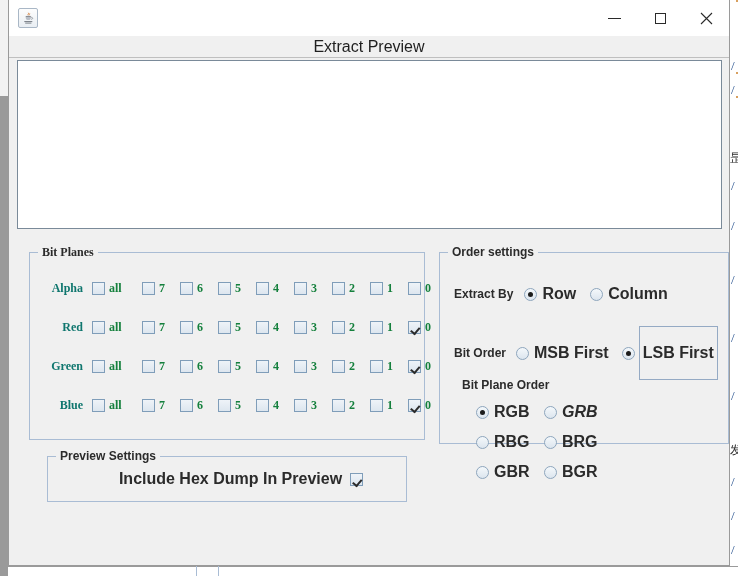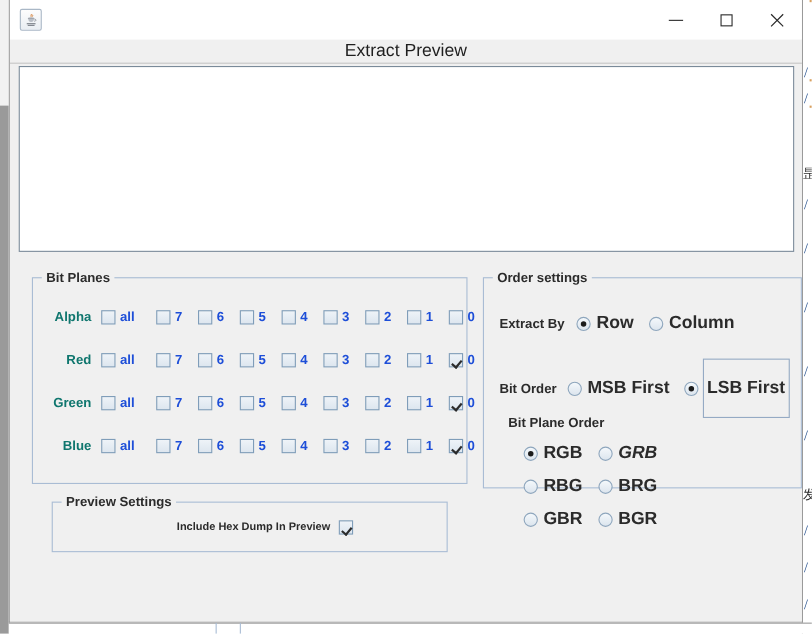--- a/index.html
+++ b/index.html
@@ -133,21 +133,21 @@
   }
   .group > .legend {
     position: absolute;
     top: -8px; left: 8px;
     padding: 0 4px;
     background: #f0f0f0;
     font-size: 12px; font-weight: bold; color: #2b2b2b;
     white-space: nowrap;
   }
 
-  #grp-bitplanes { left: 20px; top: 194px; width: 396px; height: 188px; }
+  #grp-bitplanes { left: 20px; top: 194px; width: 396px; height: 188px; font-family: Liberation Serif, serif; }
   #grp-order     { left: 430px; top: 194px; width: 290px; height: 192px; }
   #grp-preview   { left: 38px; top: 398px; width: 360px; height: 46px; }
 
   
   .bp-row {
     position: absolute;
     left: 0; width: 100%;
     height: 18px;
     display: flex; align-items: center;
   }
@@ -156,21 +156,21 @@
     font-size: 12px; font-weight: bold; color: #0f766e;
     padding-right: 9px;
     flex: 0 0 auto;
   }
   .bp-cell {
     display: flex; align-items: center;
     flex: 0 0 auto;
     margin-right: 8px;
   }
   .bp-cell .cb-text {
-    font-size: 12px; font-weight: bold; color: #1d4ed8;
+    font-size: 12px; font-weight: bold; color: #15803d;
     margin-left: 4px;
   }
   .bp-cell.wide { width: 42px; }
   .bp-cell.narrow { width: 30px; }
 
   
   .cb {
     width: 13px; height: 13px;
     border: 1px solid #7f9db9;
     background: linear-gradient(#eef3f8, #dde6ef);
@@ -217,21 +217,21 @@
     white-space: nowrap;
   }
 
   
   .pv-inner {
     position: absolute; left: 0; top: 0; width: 100%; height: 100%;
     display: flex; align-items: center; justify-content: center;
     gap: 8px;
   }
   .pv-inner .pv-text {
-    font-size: 10px; font-weight: bold; color: #2b2b2b; margin-left: 28px;
+    font-size: 16px; font-weight: bold; color: #2b2b2b; margin-left: 28px;
   }
 
   
   .btn-row {
     position: absolute;
     left: 0; right: 0; top: 462px;
     display: flex; justify-content: center; gap: 12px;
   }
   .btn {
     min-width: 78px; height: 26px;

